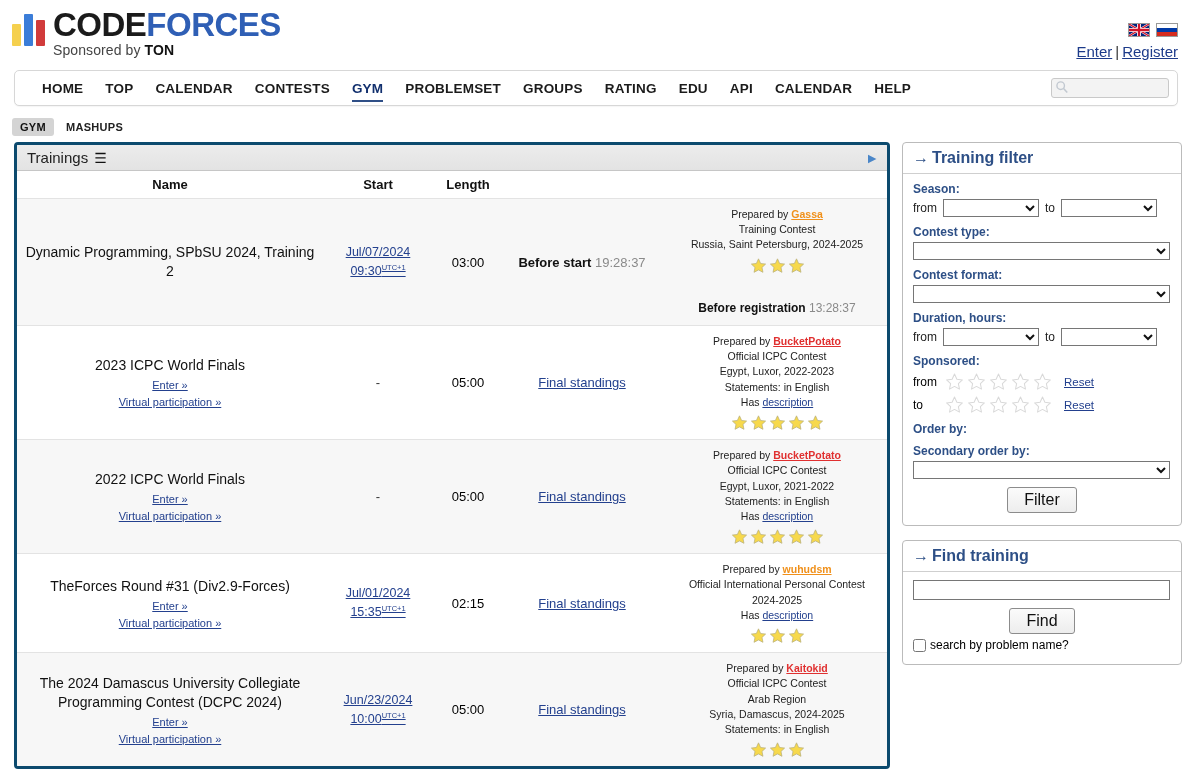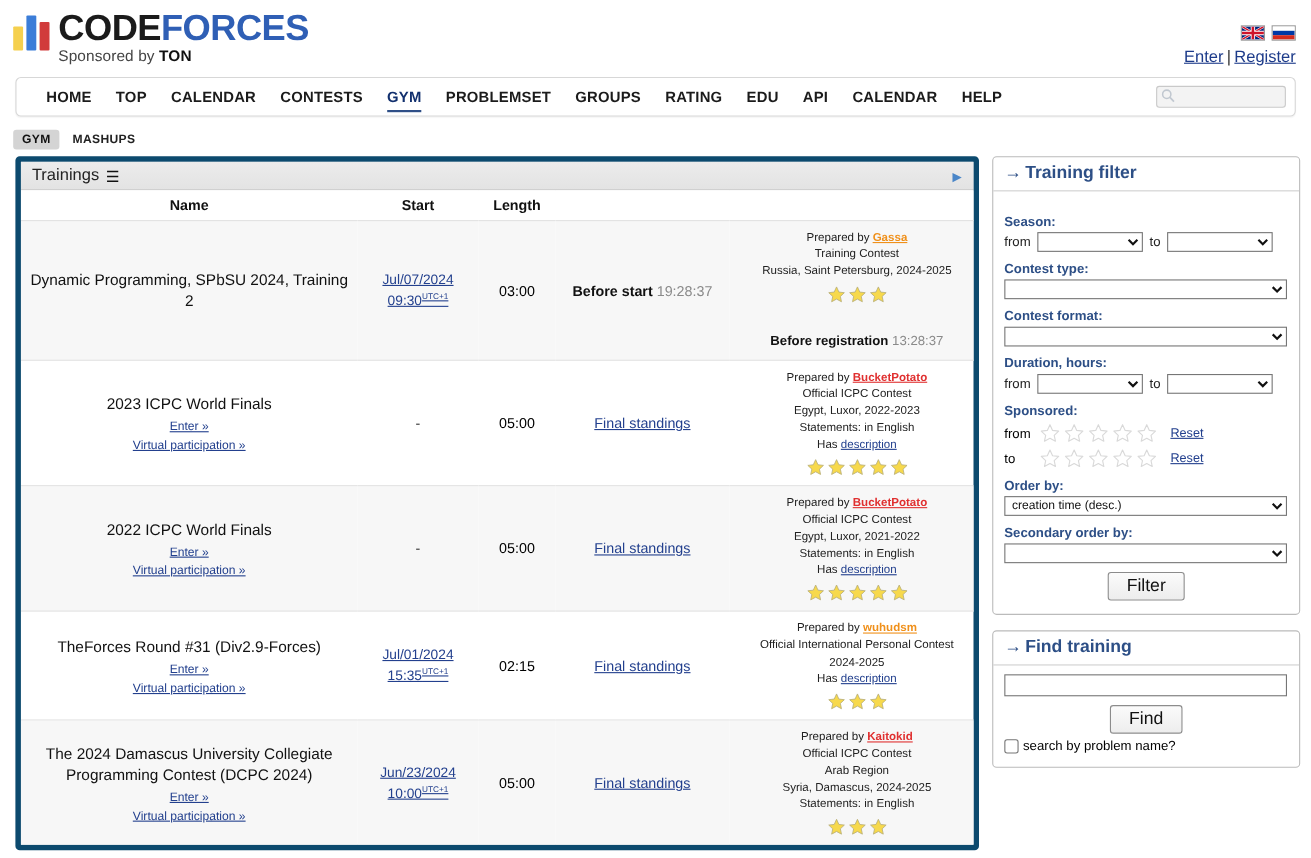--- a/index.html
+++ b/index.html
@@ -100,21 +100,21 @@
   }
   .subtab.active { background: #d4d4d4; color: #111; }
 
   
   .layout { display: flex; align-items: flex-start; padding: 0 10px 0 14px; gap: 12px; }
   .content { width: 876px; }
   .sidebar { width: 280px; }
 
   
   .box {
-    border: 5px solid #0c4a6e;
+    border: 3px solid #0c4a6e;
     border-radius: 4px;
     background: #fff;
     overflow: hidden;
   }
   .caption-bar {
     background: linear-gradient(#ececec, #e3e3e3);
     border-bottom: 1px solid #c6c6c6;
     height: 26px;
     display: flex; align-items: center; justify-content: space-between;
     padding: 0 8px 0 10px;
@@ -171,21 +171,21 @@
   
   .side-box { border: 1px solid #bbb; border-radius: 4px; background: #fff; margin-bottom: 14px; }
   .side-head {
     border-bottom: 1px solid #cfcfcf;
     padding: 6px 10px;
     font-size: 16px; font-weight: bold; color: #2d4f86;
   }
   .side-head .arrow { margin-right: 3px; }
   .side-body { padding: 8px 10px 12px 10px; }
   .f-label { font-size: 12px; font-weight: bold; color: #2d4f86; margin: 8px 0 3px; }
-  .f-label:first-child { margin-top: 12px; }
+  .f-label:first-child { margin-top: 0; }
   .f-row { display: flex; align-items: center; gap: 6px; margin-bottom: 2px; }
   .f-row .lbl { font-size: 12px; color: #222; }
   select.f-sel {
     font-family: "Liberation Sans", sans-serif;
     font-size: 11px; height: 18px; border: 1px solid #767676;
     background: #fff; color: #111; padding: 0 2px;
   }
   select.half { width: 96px; }
   select.full { width: 257px; }
   .stars-row { display: flex; align-items: center; gap: 6px; margin: 4px 0; }
@@ -556,23 +556,20 @@
                   <path d="M12 2.6 L15 9.2 L22 10 L16.9 14.8 L18.3 21.6 L12 18.2 L5.7 21.6 L7.1 14.8 L2 10 L9 9.2 Z" fill="#fff" stroke="#d9d9d9" stroke-width="1.3" stroke-linejoin="round"></path>
                 </svg>
                 <svg class="estar" width="19" height="19" viewBox="0 0 24 24">
                   <path d="M12 2.6 L15 9.2 L22 10 L16.9 14.8 L18.3 21.6 L12 18.2 L5.7 21.6 L7.1 14.8 L2 10 L9 9.2 Z" fill="#fff" stroke="#d9d9d9" stroke-width="1.3" stroke-linejoin="round"></path>
                 </svg>
               </span>
             <a class="reset-link" href="#">Reset</a>
           </div>
 
           <div class="f-label">Order by:</div>
-          <select class="f-sel full">
-            <option>creation time (desc.)</option>
-          </select>
 
           <div class="f-label">Secondary order by:</div>
           <select class="f-sel full"><option></option></select>
 
           <div class="center mt8">
             <button class="btn">Filter</button>
           </div>
         </div>
       </div>
 

